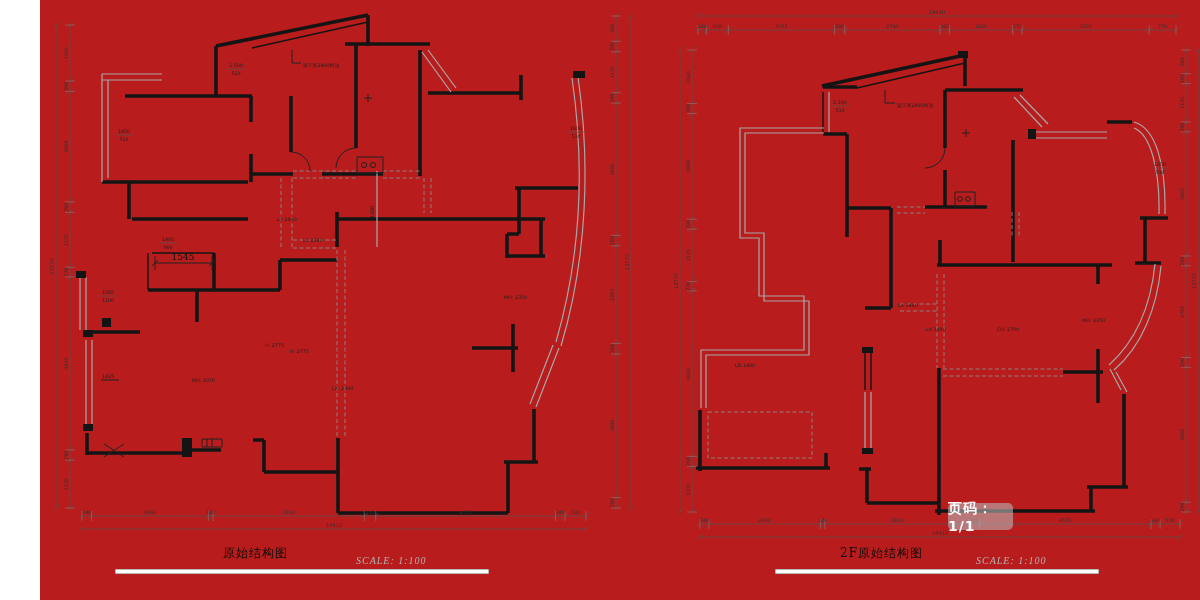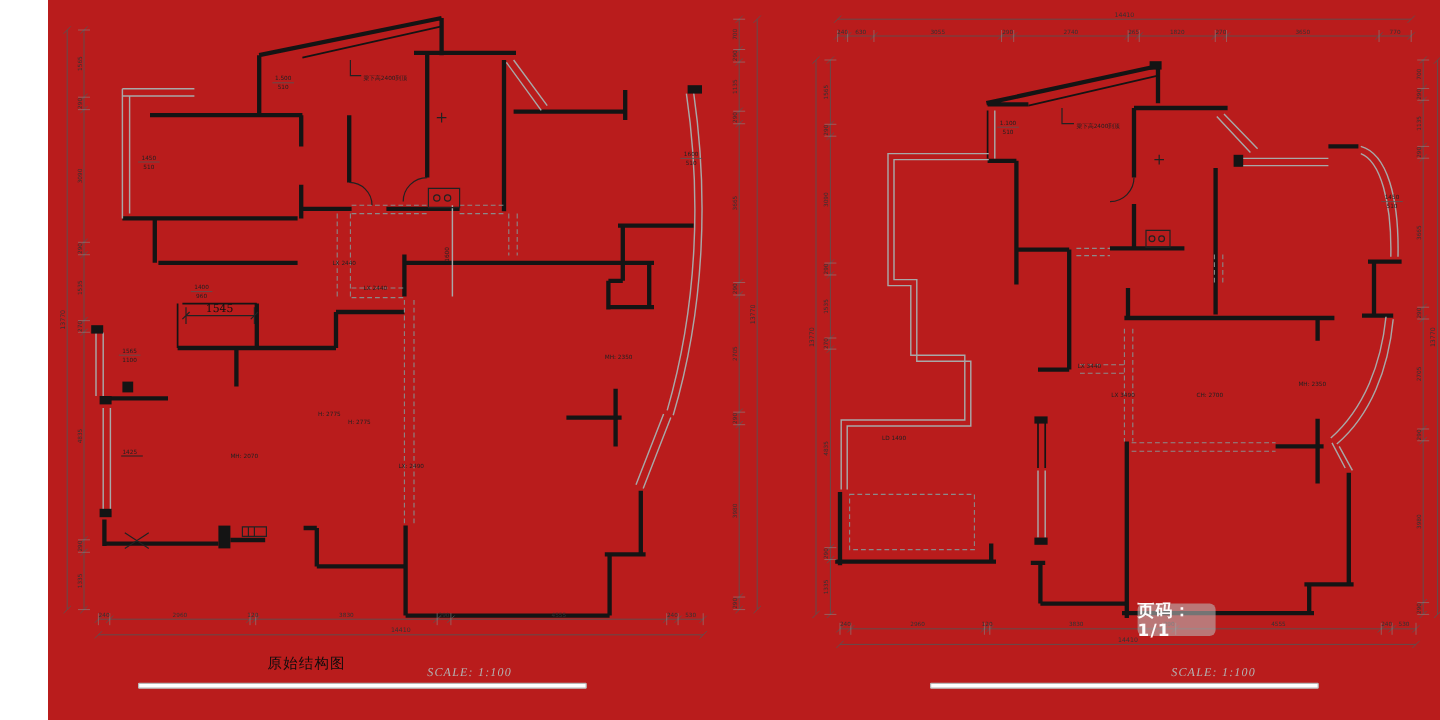--- a/index.html
+++ b/index.html
@@ -354,17 +354,18 @@
         <text x="263" y="67" class="lbl" text-anchor="start">梁下高2400到顶</text>
         <text x="857" y="107" class="lbl" text-anchor="start">梁下高2400到顶</text>
         <text x="143" y="260" class="bigdim" text-anchor="middle">1545</text>
       </g>
   </svg>
 
   <div class="ptitle" style="left:183px;top:545px;">原始结构图</div>
   <div class="pscale" style="left:316px;top:555px;">SCALE: 1:100</div>
   <div class="underbar" style="left:75px;top:569px;width:372px;"></div>
 
+  <div class="ptitle" style="left:800px;top:545px;">2F原始结构图</div>
   <div class="pscale" style="left:936px;top:555px;">SCALE: 1:100</div>
   <div class="underbar" style="left:735px;top:569px;width:322px;"></div>
 
   <div class="badge">页码：1/1</div>
 </div>
 
 </body></html>

